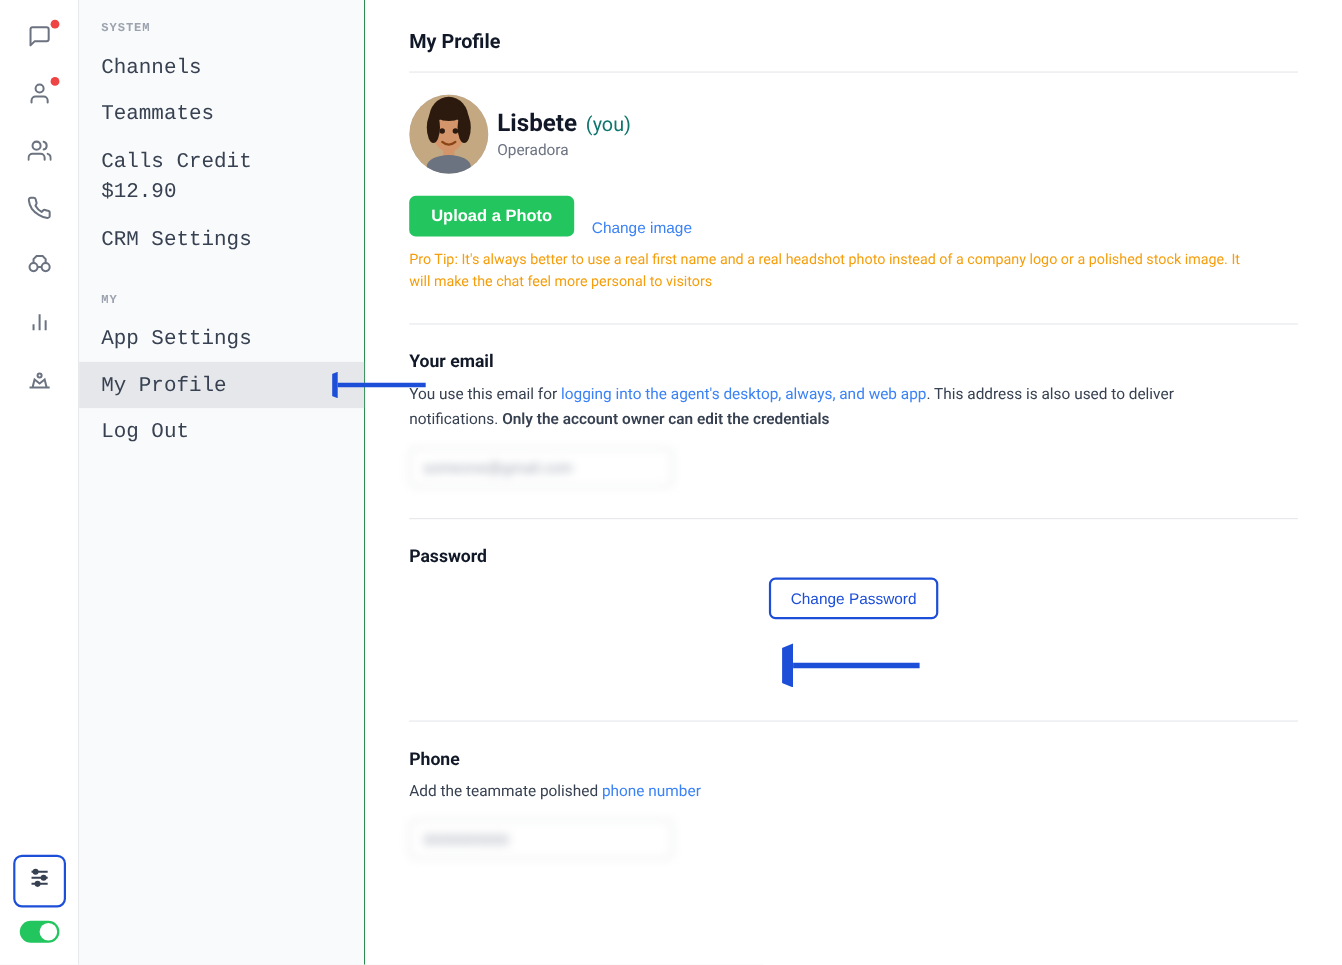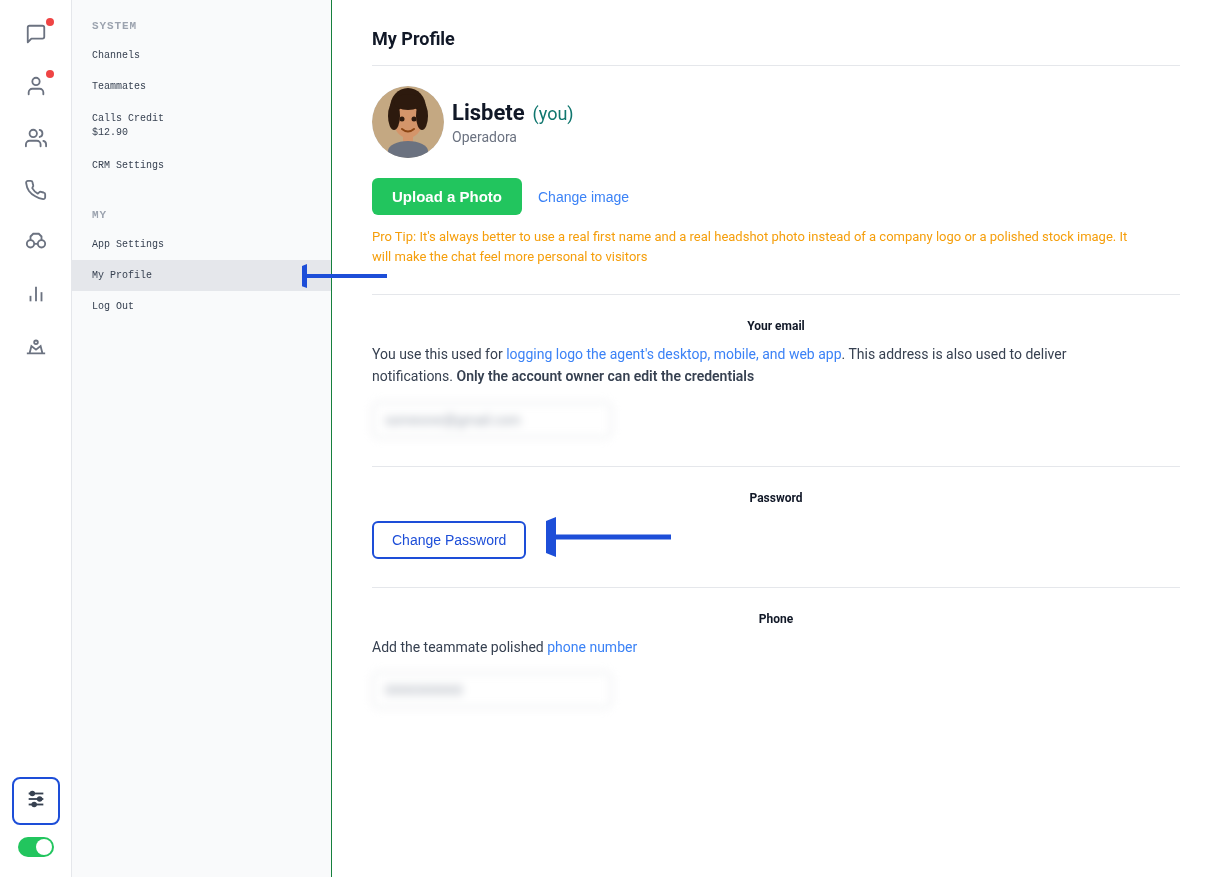--- a/index.html
+++ b/index.html
@@ -85,21 +85,21 @@
     .nav-section-label {
       font-size: 11px;
       font-weight: 600;
       color: #9ca3af;
       text-transform: uppercase;
       letter-spacing: 0.08em;
       padding: 0 20px 8px;
     }
     .nav-item {
       padding: 10px 20px;
-      font-size: 10px;
+      font-size: 19px;
       color: #374151;
       cursor: pointer;
       border-radius: 0;
       display: block;
       text-decoration: none;
     }
     .nav-item.active {
       background: #e5e7eb;
       font-weight: 500;
     }
@@ -156,21 +156,21 @@
       color: #0f766e;
     }
     .profile-role {
       font-size: 14px;
       color: #6b7280;
     }
 
     
     .photo-buttons {
       display: flex;
-      align-items: center;
+      align-items: flex-end;
       gap: 16px;
       margin-bottom: 12px;
     }
     .upload-btn {
       background: #22c55e;
       color: #fff;
       font-size: 15px;
       font-weight: 600;
       padding: 10px 20px;
       border: none;
@@ -189,25 +189,24 @@
       font-size: 13px;
       color: #f59e0b;
       max-width: 760px;
       line-height: 1.5;
       margin-bottom: 28px;
     }
 
     .section-divider { border-top: 1px solid #e5e7eb; margin: 24px 0; }
 
     .section-title {
-      font-size: 12px;
+      font-size: 16px;
       font-weight: 700;
       color: #111827;
       margin-bottom: 10px;
-      text-align: center;
     }
     .section-desc {
       font-size: 14px;
       color: #374151;
       line-height: 1.6;
       max-width: 760px;
       margin-bottom: 14px;
     }
 
     .text-input {
@@ -219,22 +218,23 @@
       font-size: 14px;
       color: #9ca3af;
       background: #fff;
       margin-bottom: 0;
     }
 
     
     .password-section { margin-bottom: 28px; }
     .change-password-area {
       display: flex;
-      align-items: flex-end;
+      align-items: center;
       gap: 20px;
+      flex-direction: column;
     }
     .change-password-btn {
       border: 2px solid #1d4ed8;
       background: #fff;
       color: #1d4ed8;
       font-size: 14px;
       font-weight: 500;
       padding: 9px 18px;
       border-radius: 6px;
       cursor: pointer;
@@ -409,21 +409,21 @@
     <button class="remove-link">Change image</button>
   </div>
 
   <div class="pro-tip">Pro Tip: It's always better to use a real first name and a real headshot photo instead of a company logo or a polished stock image. It will make the chat feel more personal to visitors</div>
 
   <div class="section-divider"></div>
 
   <div style="margin-bottom: 28px;">
     <div class="section-title">Your email</div>
     <div class="section-desc">
-      <span>You use this used for </span><span style="color: #3b82f6;">logging logo the agent's desktop, mobile, and web app</span><span>. This address is also used to deliver notifications. </span><span style="font-weight: 600; margin-top: 12px;">Only the account owner can edit the credentials</span>
+      <span>You use this email for </span><span style="color: #3b82f6;">logging into the agent's desktop, always, and web app</span><span>. This address is also used to deliver notifications. </span><span style="font-weight: 600; margin-top: 12px;">Only the account owner can edit the credentials</span>
     </div>
     <input class="text-input blurred-text" type="email" value="someone@gmail.com" readonly="" style="color: rgb(156, 163, 175);">
   </div>
 
   <div class="section-divider"></div>
 
   <div class="password-section">
     <div class="section-title">Password</div>
     <div class="change-password-area">
       <button class="change-password-btn">Change Password</button>

